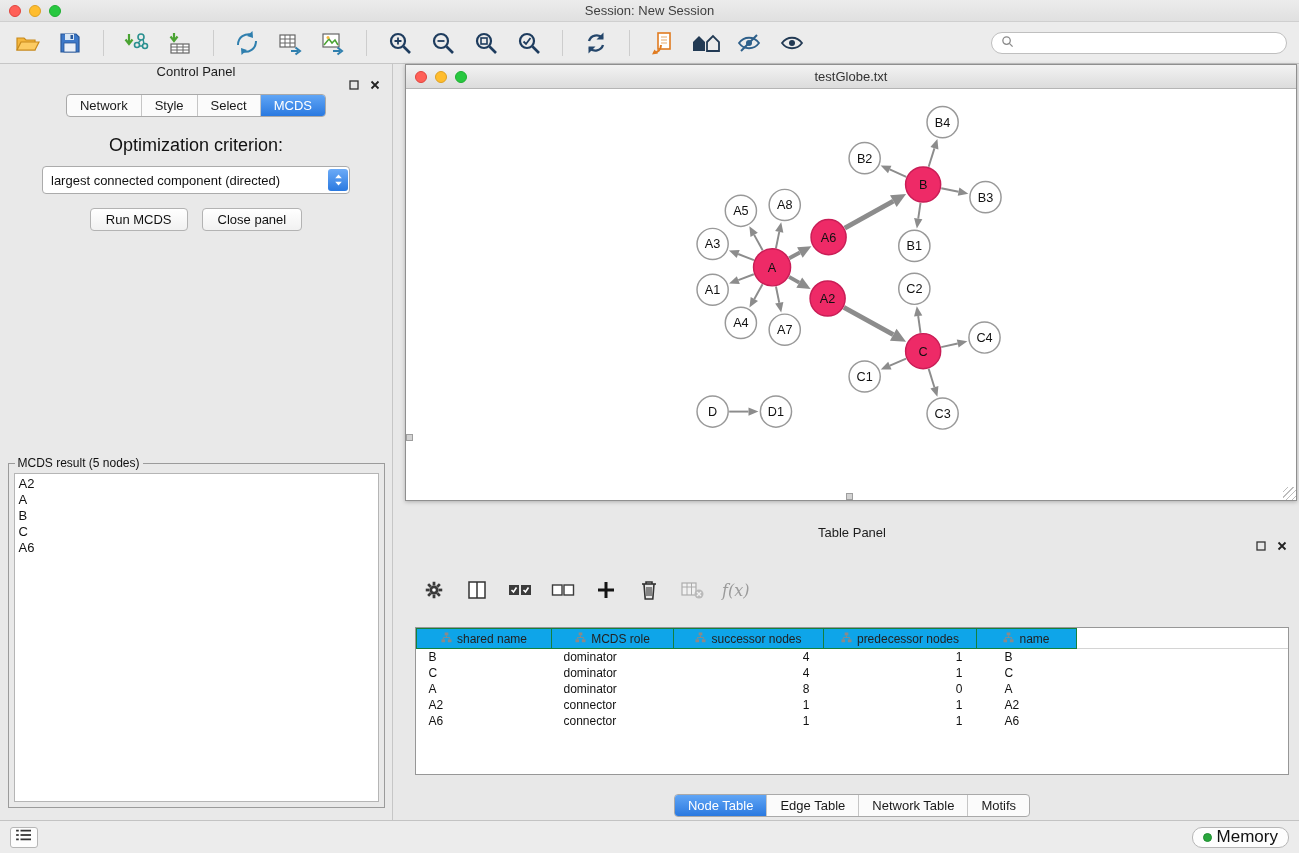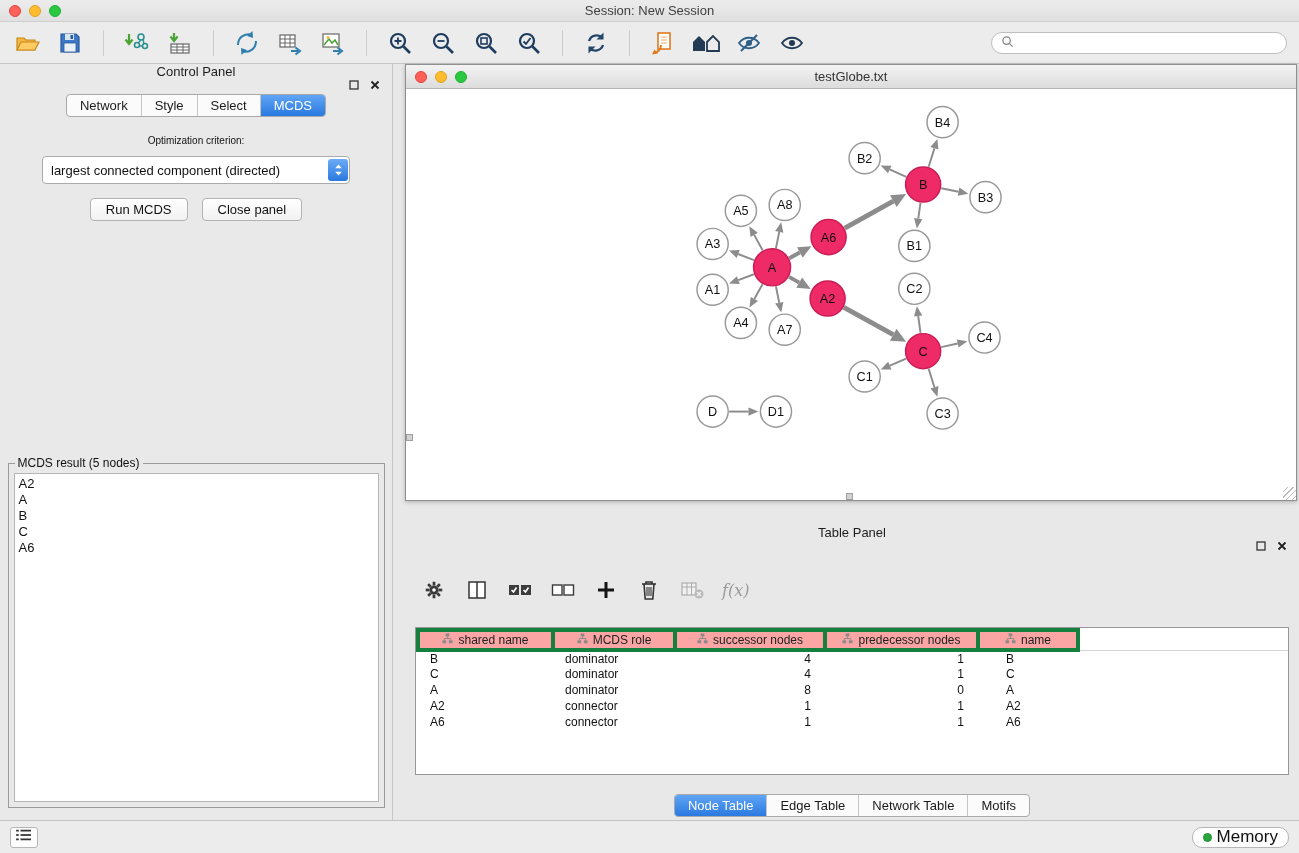--- a/index.html
+++ b/index.html
@@ -38,21 +38,21 @@
   .win-icon { width:12px; height:12px; display:flex; align-items:center; justify-content:center; cursor:pointer; }
 
   .cp-tabs-row { display:flex; justify-content:center; margin-top:2px; }
   .seg { display:inline-flex; border:1px solid #a9a9a9; border-radius:4px; overflow:hidden;
          background:#fbfbfb; }
   .seg-tab { padding:3px 13px; font-size:13px; color:#1a1a1a; border-left:1px solid #c6c6c6; cursor:pointer; white-space:nowrap; }
   .seg-tab:first-child { border-left:none; }
   .seg-tab.active { background:linear-gradient(#60a5f5,#2a79e0); color:#fff; }
 
   .cp-content { flex:1; display:flex; flex-direction:column; align-items:center; padding-top:18px; }
-  .cp-label { font-size:10px; }
+  .cp-label { font-size:18px; }
   .cp-dropdown { margin-top:10px; width:308px; height:28px; background:#fff; border:1px solid #ababab;
                  border-radius:4px; display:flex; align-items:center; overflow:hidden; cursor:pointer; }
   .cp-dropdown-text { flex:1; font-size:13px; padding-left:8px; white-space:nowrap; overflow:hidden; }
   .cp-dropdown-stepper { width:20px; height:22px; margin-right:1px; border-radius:3px;
                  background:linear-gradient(#6cabf7,#2a79e0); display:flex; align-items:center; justify-content:center; }
   .cp-buttons { margin-top:14px; display:flex; gap:14px; }
   .mac-btn { background:linear-gradient(#ffffff,#f1f1f1); border:1px solid #b3b3b3; border-radius:4px;
              font-size:13px; font-family:inherit; padding:3px 15px; color:#111; cursor:pointer; }
 
   .cp-fieldset { margin:auto 8px 12px 8px; width:377px; height:345px; border:1px solid #9b9b9b; position:relative; }
@@ -75,21 +75,21 @@
   .resize-grip { position:absolute; right:0; bottom:0; width:13px; height:13px;
                  background:repeating-linear-gradient(135deg, transparent 0 3px, #bdbdbd 3px 4px); }
 
   
   .table-panel { margin-top:24px; height:302px; width:894px; display:flex; flex-direction:column;gap:15px; }
   .tp-toolbar { height:44px; display:flex; align-items:center; gap:17px; padding-left:16px; }
   .tp-icon { width:26px; height:26px; display:flex; align-items:center; justify-content:center; cursor:pointer; }
   .fx-label { font-family:"DejaVu Serif", serif; font-style:italic; font-size:16px; color:#9a9a9a; cursor:default; }
   .tp-table-wrap { flex:1; margin:0 10px; border:1px solid #979797; background:#fff; overflow:hidden; }
   table { border-collapse:collapse; table-layout:fixed; width:100%; font-size:12px; }
-  th { background:#fca5a5; border:4px solid #15803d; font-weight:normal; height:20px; padding:0 4px; color:#222; }
+  th { background:#0ea5e9; border:1px solid #15803d; font-weight:normal; height:20px; padding:0 4px; color:#222; }
   th.filler { background:#fff; border:none; border-bottom:1px solid #d4d4d4; }
   .th-inner { display:flex; align-items:center; justify-content:center; gap:5px; }
   td { height:16px; padding:0 12px; color:#111; white-space:nowrap; overflow:hidden; }
   td.num { text-align:right; padding-right:14px; }
   td.name-col { padding-left:28px; }
   .tp-tabs { height:30px; display:flex; align-items:center; justify-content:center; }
 
   
   .statusbar { height:33px; background:#ececec; border-top:1px solid #c3c3c3;
                display:flex; align-items:center; padding:0 10px; }

